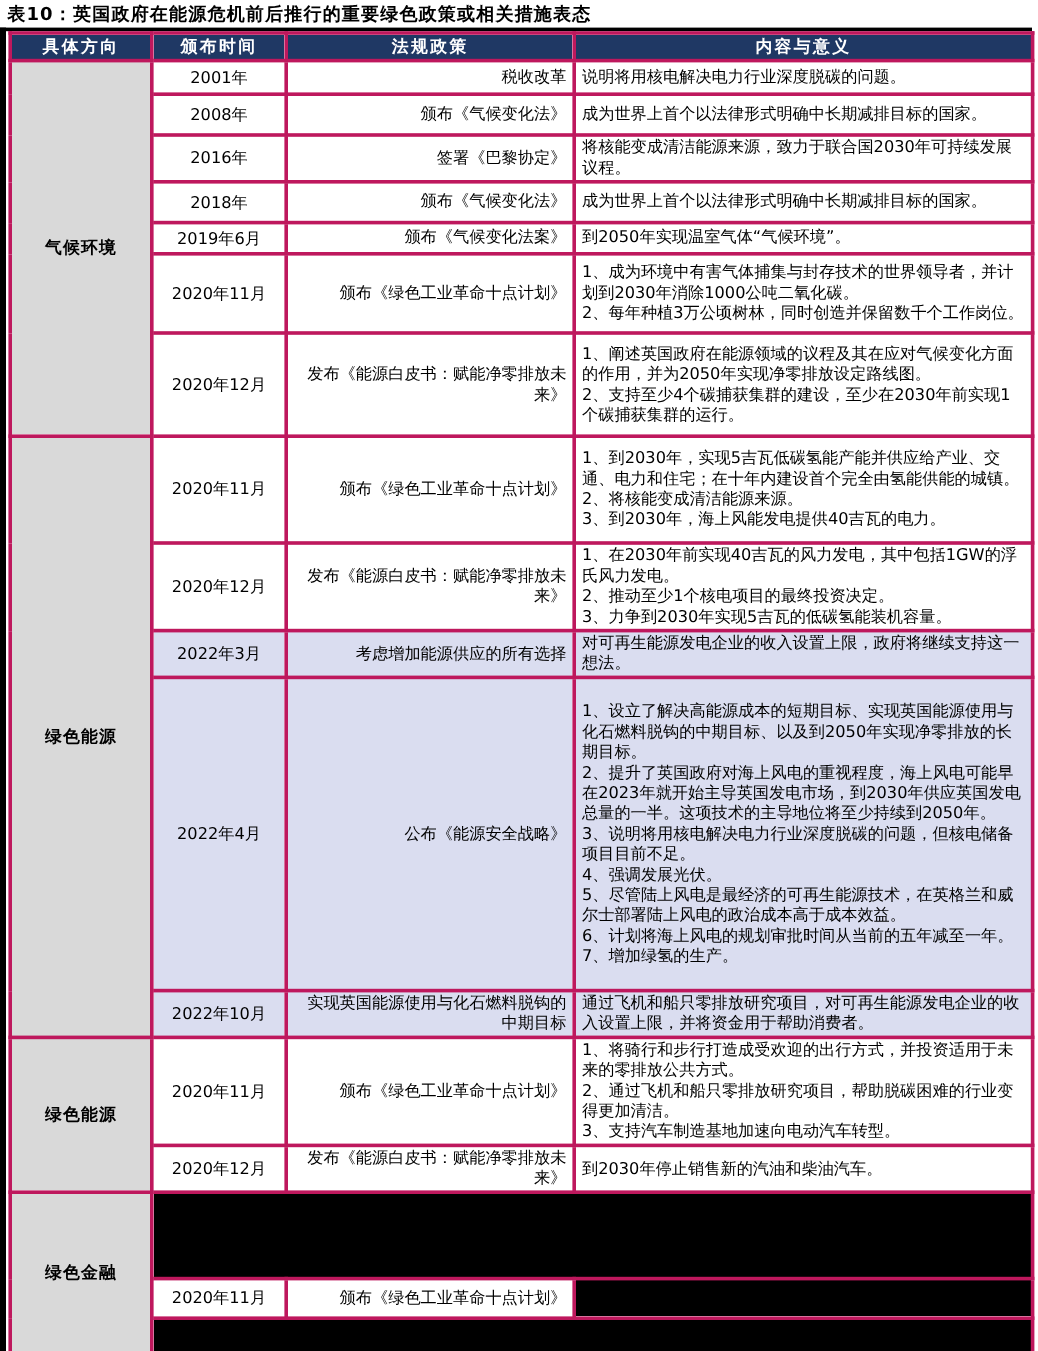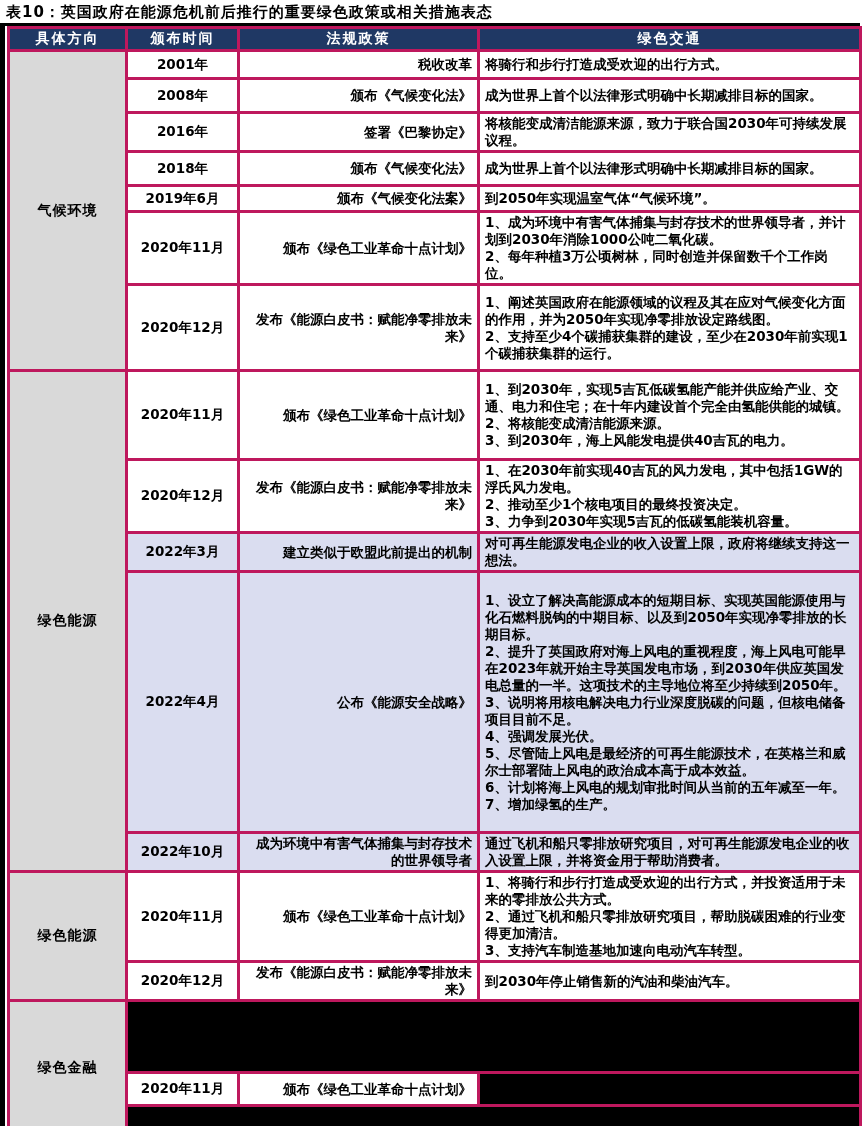--- a/index.html
+++ b/index.html
@@ -19,21 +19,21 @@
     border-collapse:collapse;table-layout:fixed;margin-left:2px;
     width:852px;font-size:13.5px;
   }
   table.policy-table td,table.policy-table th{
     border:3px solid #be185d;box-sizing:border-box;overflow:hidden;
   }
   th{
     background:#1F3864;color:#fff;font-weight:bold;font-size:14px;
     height:23px;padding:1px 2px;letter-spacing:2px;
   }
-  td{vertical-align:middle;font-weight:bold;}
+  td{vertical-align:middle;}
   .dir-cell{
     background:#D9D9D9;text-align:center;font-weight:bold;font-size:14px;
     letter-spacing:1px;
   }
   .time-cell{text-align:center;padding:1px 2px;}
   .policy-cell{text-align:right;padding:1px 5px;line-height:17px;}
   .content-cell{
     text-align:left;padding:1px 5px;line-height:17px;white-space:pre-line;
   }
   tr.hl .time-cell,tr.hl .policy-cell,tr.hl .content-cell{background:#DADDF0;}
@@ -56,28 +56,28 @@
           <col style="width:112px">
         <col style="width:240px">
           <col style="width:382px">
       </colgroup>
 
       <tbody>
           <tr>
         <th>具体方向</th>
         <th>颁布时间</th>
         <th>法规政策</th>
-        <th>绿色交通</th>
+        <th>内容与意义</th>
       </tr>
 
       <tr style="height:28px">
         <td class="dir-cell" rowspan="7">气候环境</td>
         <td class="time-cell">2001年</td>
         <td class="policy-cell">税收改革</td>
-        <td class="content-cell">将骑行和步行打造成受欢迎的出行方式。</td>
+        <td class="content-cell">说明将用核电解决电力行业深度脱碳的问题。</td>
       </tr>
       <tr style="height:34px">
         <td class="time-cell">2008年</td>
         <td class="policy-cell">颁布《气候变化法》</td>
         <td class="content-cell">成为世界上首个以法律形式明确中长期减排目标的国家。</td>
       </tr>
       <tr style="height:34px">
         <td class="time-cell">2016年</td>
         <td class="policy-cell">签署《巴黎协定》</td>
         <td class="content-cell">将核能变成清洁能源来源，致力于联合国2030年可持续发展议程。</td>
@@ -115,37 +115,37 @@
       </tr>
       <tr style="height:73px">
         <td class="time-cell">2020年12月</td>
         <td class="policy-cell">发布《能源白皮书：赋能净零排放未来》</td>
         <td class="content-cell">1、在2030年前实现40吉瓦的风力发电，其中包括1GW的浮氏风力发电。
 2、推动至少1个核电项目的最终投资决定。
 3、力争到2030年实现5吉瓦的低碳氢能装机容量。</td>
       </tr>
       <tr class="hl" style="height:34px">
         <td class="time-cell">2022年3月</td>
-        <td class="policy-cell">建立类似于欧盟此前提出的机制</td>
+        <td class="policy-cell">考虑增加能源供应的所有选择</td>
         <td class="content-cell">对可再生能源发电企业的收入设置上限，政府将继续支持这一想法。</td>
       </tr>
       <tr class="hl" style="height:261px">
         <td class="time-cell">2022年4月</td>
         <td class="policy-cell">公布《能源安全战略》</td>
         <td class="content-cell">1、设立了解决高能源成本的短期目标、实现英国能源使用与化石燃料脱钩的中期目标、以及到2050年实现净零排放的长期目标。
 2、提升了英国政府对海上风电的重视程度，海上风电可能早在2023年就开始主导英国发电市场，到2030年供应英国发电总量的一半。这项技术的主导地位将至少持续到2050年。
 3、说明将用核电解决电力行业深度脱碳的问题，但核电储备项目目前不足。
 4、强调发展光伏。
 5、尽管陆上风电是最经济的可再生能源技术，在英格兰和威尔士部署陆上风电的政治成本高于成本效益。
 6、计划将海上风电的规划审批时间从当前的五年减至一年。
 7、增加绿氢的生产。</td>
       </tr>
       <tr class="hl" style="height:36px">
         <td class="time-cell">2022年10月</td>
-        <td class="policy-cell">成为环境中有害气体捕集与封存技术的世界领导者</td>
+        <td class="policy-cell">实现英国能源使用与化石燃料脱钩的中期目标</td>
         <td class="content-cell">通过飞机和船只零排放研究项目，对可再生能源发电企业的收入设置上限，并将资金用于帮助消费者。</td>
       </tr>
 
       <tr style="height:87px">
         <td class="dir-cell" rowspan="2">绿色能源</td>
         <td class="time-cell">2020年11月</td>
         <td class="policy-cell">颁布《绿色工业革命十点计划》</td>
         <td class="content-cell">1、将骑行和步行打造成受欢迎的出行方式，并投资适用于未来的零排放公共方式。
 2、通过飞机和船只零排放研究项目，帮助脱碳困难的行业变得更加清洁。
 3、支持汽车制造基地加速向电动汽车转型。</td>

